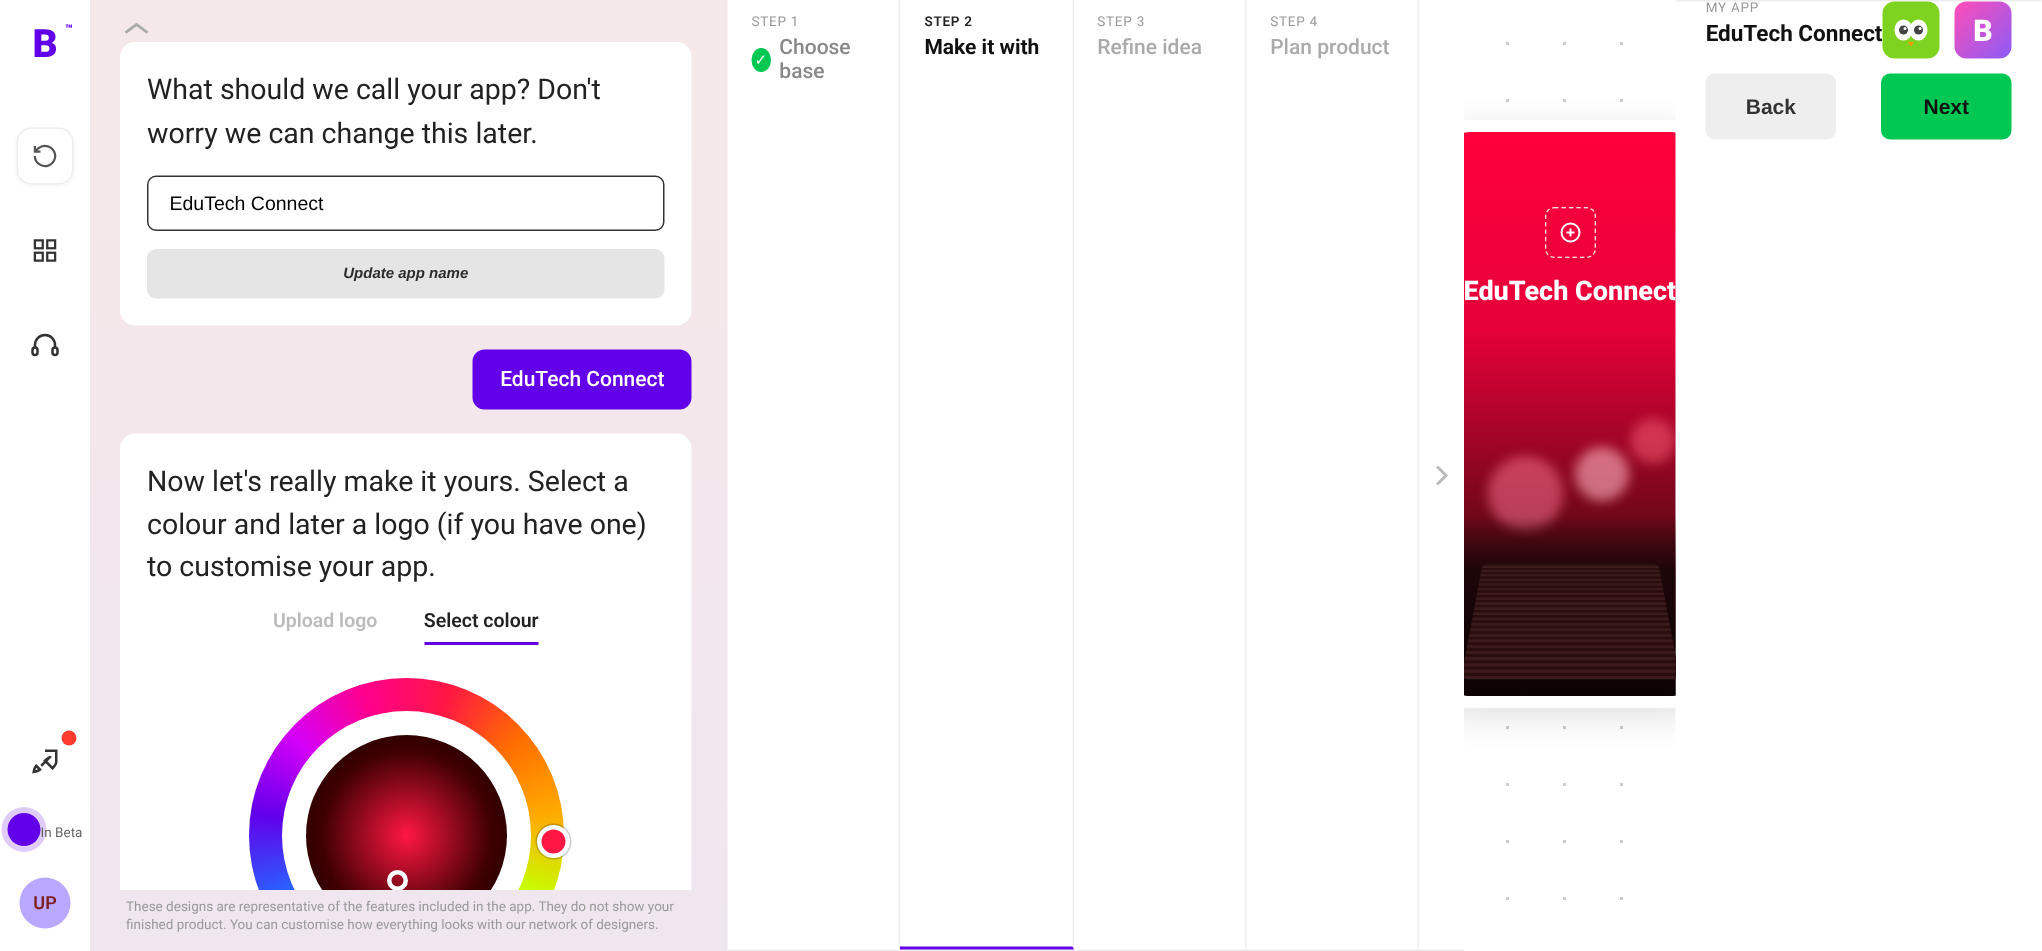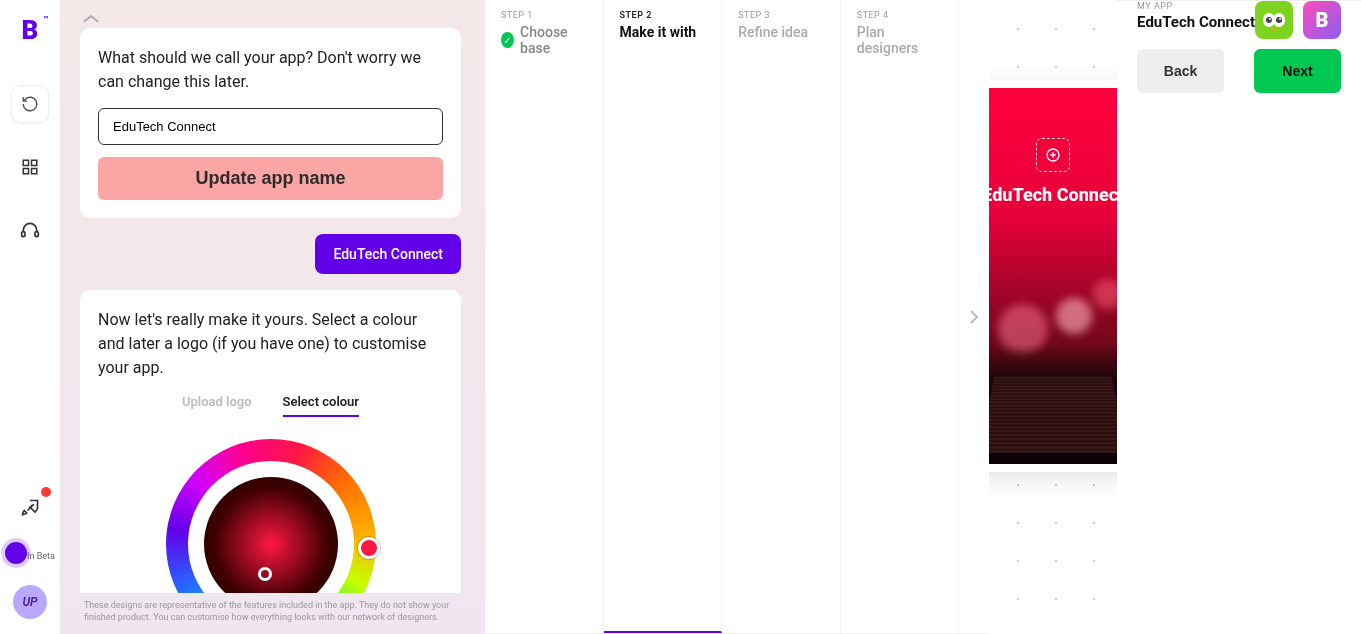--- a/index.html
+++ b/index.html
@@ -10,32 +10,32 @@
 .sidebar .logo { font-size: 26px; font-weight: 900; color: #6200ea; margin-bottom: 40px; position: relative; }
 .sidebar .logo::after { content:"™"; font-size:8px; position:absolute; top:0; right:-10px; color:#6200ea;}
 .sb-icon { width:38px; height:38px; border-radius:10px; display:flex; align-items:center; justify-content:center; margin-bottom:25px; cursor:pointer; color:#333; }
 .sb-icon.undo { background:#fff; border:1px solid #eee; box-shadow:0 1px 3px rgba(0,0,0,0.05);}
 .sidebar .spacer { flex:1; }
 .sb-rocket { position:relative; margin-bottom:15px;}
 .sb-rocket .dot { position:absolute; top:-2px; right:-2px; width:10px; height:10px; border-radius:50%; background:#ff3b30;}
 .sb-beta { display:flex; flex-direction:row; align-items:center; margin-bottom:15px;}
 .sb-beta .bdot { width:22px; height:22px; border-radius:50%; background:#6200ea; box-shadow:0 0 0 4px rgba(98,0,234,0.2); margin-bottom:6px;}
 .sb-beta span { font-size:9px; color:#666;}
-.sb-avatar { width:34px; height:34px; border-radius:50%; background:#b8a8ff; color:#4c1d95; font-size:12px; font-weight:600; display:flex; align-items:center; justify-content:center;font-style:italic;}
+.sb-avatar { width:34px; height:34px; border-radius:50%; background:#b8a8ff; color:#7f1d1d; font-size:12px; font-weight:600; display:flex; align-items:center; justify-content:center;}
 
 
 .chat-panel { width: 425px; height:100%; background: linear-gradient(180deg,#f5e8e8 0%, #f0e6f0 100%); position:relative; display:flex; flex-direction:column; padding: 10px 12px 10px 20px;}
 .chat-collapse { text-align:center; padding:4px 0; color:#999; cursor:pointer;}
 .chat-scroll { overflow-y:auto; flex:1; padding-right:12px;}
 .chat-scroll::-webkit-scrollbar{width:6px;}
 .chat-scroll::-webkit-scrollbar-thumb{background:#aaa;border-radius:3px;}
 .card { background:#fff; border-radius:10px; padding:18px 18px; margin-bottom:16px;}
-.card p { font-size:16px; color:#222; line-height:1.5; margin-bottom:14px;}
+.card p { font-size:19px; color:#222; line-height:1.5; margin-bottom:14px;}
 .card input[type=text]{ width:100%; padding:10px 14px; border:1px solid #333; border-radius:6px; font-size:13px; margin-bottom:12px;}
-.update-btn { width:100%; background:#fca5a5; color:#2c2c2c; border:none; padding:11px; border-radius:6px; font-size:18px; font-weight:600; cursor:pointer;}
+.update-btn { width:100%; background:#e5e5e5; color:#2c2c2c; border:none; padding:11px; border-radius:6px; font-size:10px; font-weight:600; cursor:pointer;font-style:italic;}
 .user-bubble { background:#6200ea; color:#fff; padding:12px 18px; border-radius:8px; font-size:14px; font-weight:500; float:right; margin-bottom:16px;}
 .clear { clear:both;}
 .tabs { display:flex; justify-content:center; gap:31px; margin-top:6px; margin-bottom:16px;}
 .tab { font-size:13px; font-weight:600; color:#bbb; cursor:pointer; padding-bottom:6px;}
 .tab.active { color:#222; border-bottom:2px solid #6200ea;}
 .color-wheel-wrap { display:flex; justify-content:center; padding-top:6px;}
 .color-wheel { width:210px; height:210px; position:relative;}
 .color-wheel .outer { width:210px; height:210px; border-radius:50%; background:conic-gradient(from 180deg, #00d4aa,#00c8ff,#2962ff,#6200ea,#d500f9,#ff008c,#ff1744,#ff6d00,#ffab00,#c6ff00,#00e676,#00d4aa);}
 .color-wheel .mid { position:absolute; top:22px; left:22px; width:166px; height:166px; border-radius:50%; background:#fff;}
 .color-wheel .inner { position:absolute; top:38px; left:38px; width:134px; height:134px; border-radius:50%; background:radial-gradient(circle at 50% 50%, #ff1744 0%, #3d0000 60%, #1a0000 100%);}
@@ -173,21 +173,21 @@
     <div class="step active">
       <div class="lbl">STEP 2</div>
       <div class="name">Make it with</div>
     </div>
     <div class="step">
       <div class="lbl">STEP 3</div>
       <div class="name">Refine idea</div>
     </div>
     <div class="step">
       <div class="lbl">STEP 4</div>
-      <div class="name">Plan designers</div>
+      <div class="name">Plan product</div>
     </div>
     <div class="steps-arrow">
       <svg width="10" height="16" viewBox="0 0 10 16" fill="none" stroke="#bbb" stroke-width="2">
           <polyline points="2 2 8 8 2 14"></polyline>
         </svg>
     </div>
   </div>
 
   <div class="canvas">
     <div class="dot-grid"></div>

